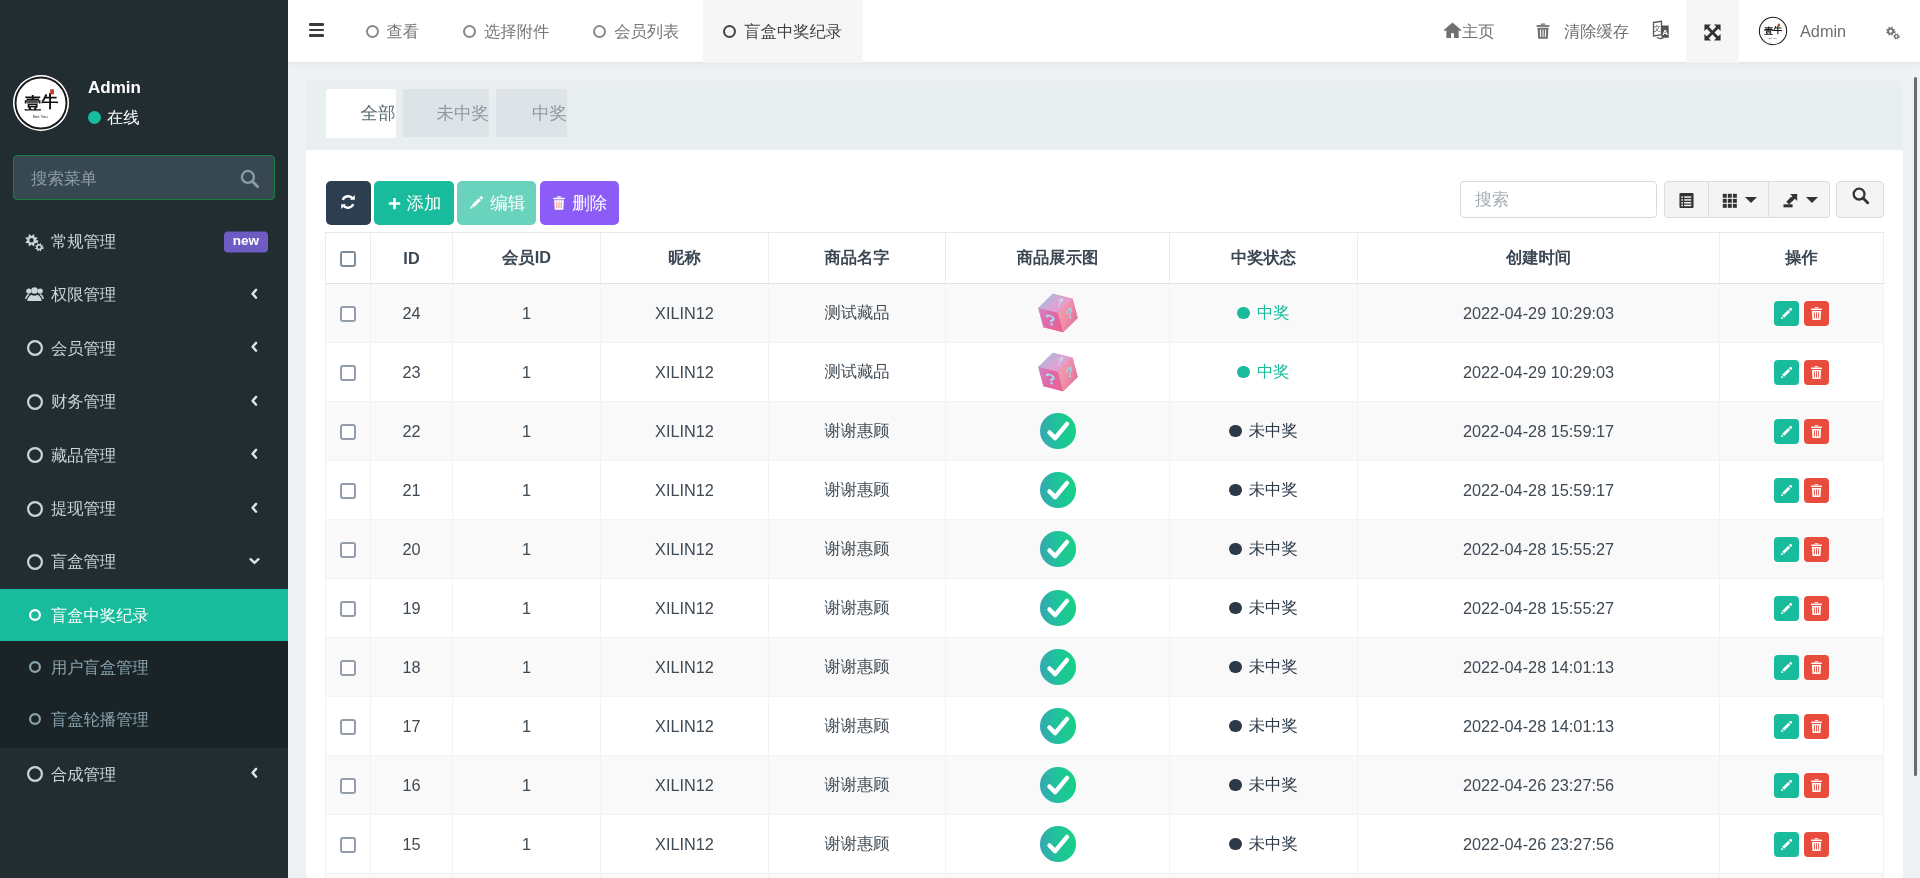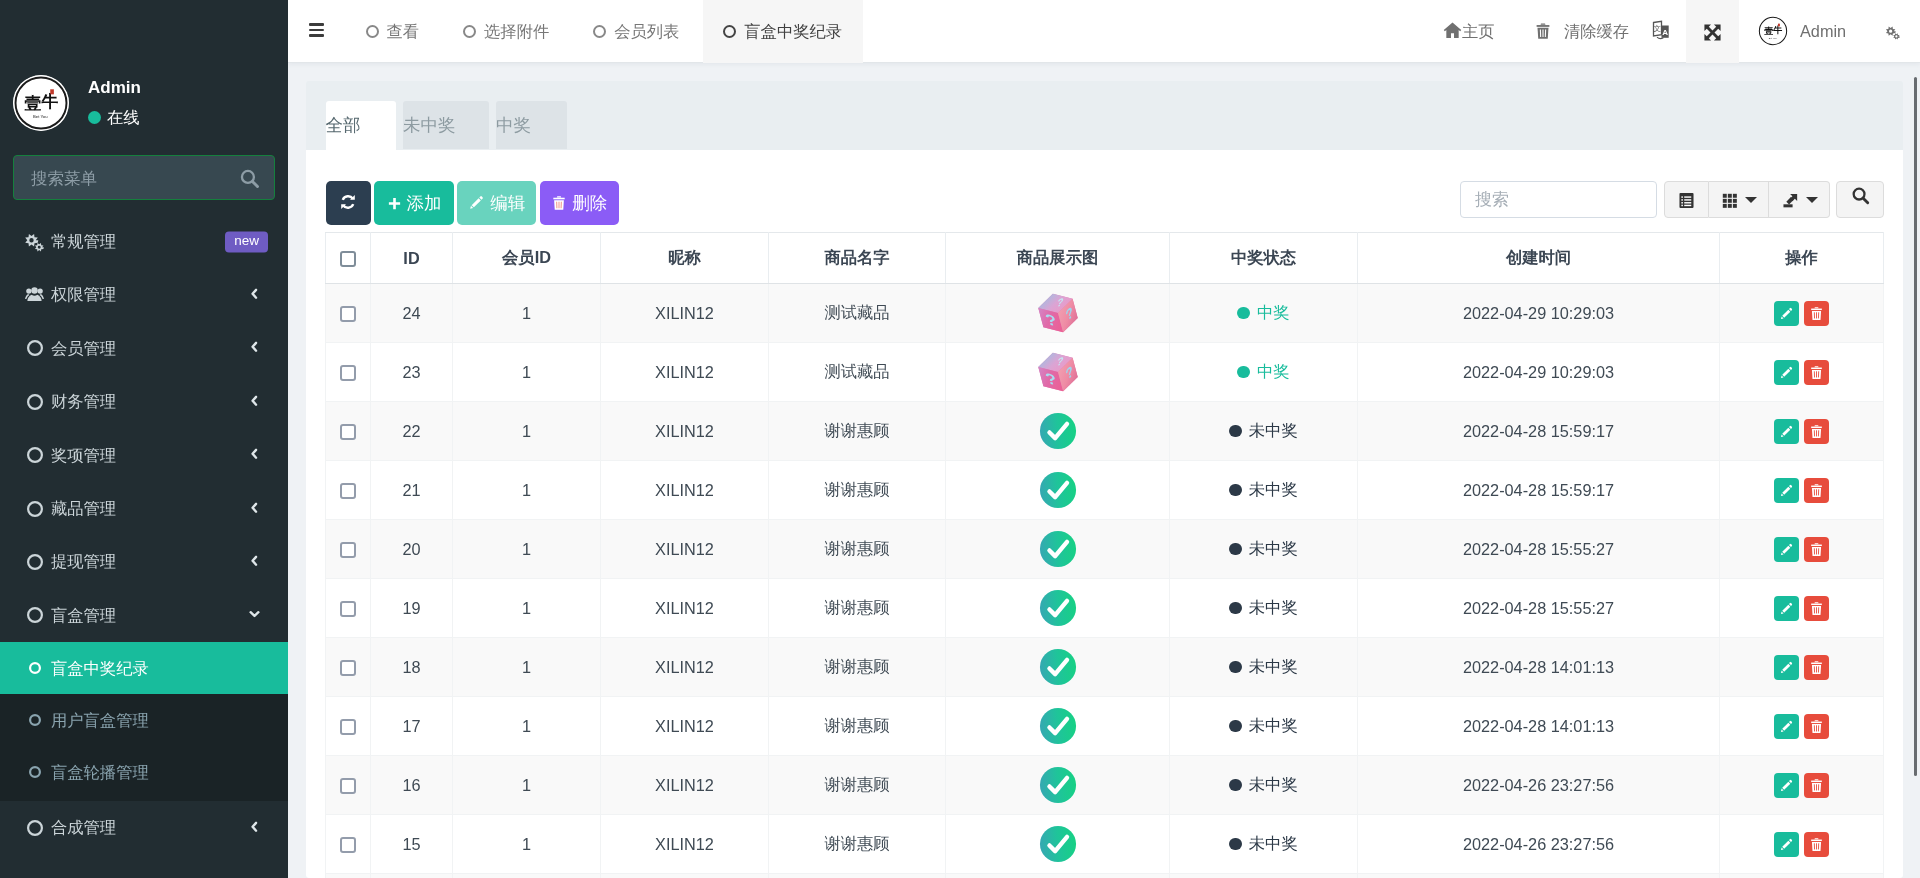--- a/index.html
+++ b/index.html
@@ -16,39 +16,39 @@
 .sform svg{position:absolute;right:14px;top:12px}
 .menu{position:absolute;left:0;top:215px;width:288px}
 .menu a{display:block;position:relative;height:53.4px;line-height:53.4px;color:#ccd5d9;text-decoration:none;font-size:16.3px;white-space:nowrap}
 .menu a .mi{position:absolute;left:27px;top:50%;transform:translateY(-50%);line-height:0}.menu a .mi2{position:absolute;left:24px;top:50%;transform:translateY(-50%);line-height:0}.submenu a .mi{left:29px}
 .menu a .mt{position:absolute;left:51px}
 .menu a .arr{position:absolute;right:27px;top:50%;transform:translateY(-50%)}
 .submenu{background:#1a2326;padding-bottom:3px}
 .submenu a{color:#8aa4af;height:52px;line-height:52px}
 .submenu a.active{background:#18bc9c;color:#fff}
 .submenu a .mt{left:51px}
-.badge-new{position:absolute;right:20px;top:50%;transform:translateY(-50%);background:#6f5cc3;color:#fff;font-size:13.5px;font-weight:normal;padding:2px 9px 3px;border-radius:4px;line-height:1.2}
+.badge-new{position:absolute;right:20px;top:50%;transform:translateY(-50%);background:#6f5cc3;color:#fff;font-size:13.5px;font-weight:bold;padding:2px 9px 3px;border-radius:4px;line-height:1.2}
 
 .navbar{position:absolute;left:288px;top:0;width:1632px;height:63px;background:#fff;border-bottom:1px solid #e2e6e9;box-shadow:0 2px 4px rgba(120,130,140,0.08);z-index:4}
 .hamb{position:absolute;left:21px;top:23px;width:15px;height:16px}
 .hamb i{display:block;width:15px;height:2.5px;background:#3c3c3c;margin-bottom:3px;border-radius:1px}
 .toptabs{position:absolute;left:57px;top:0;height:63px}
 .toptab{position:relative;float:left;height:63px;line-height:63px;padding:0 20.5px;margin-right:3px;color:#777;font-size:16.3px;white-space:nowrap}
 .toptab .co{display:inline-block;width:13px;height:13px;border:2.5px solid #888;border-radius:50%;margin-right:8px;vertical-align:-1px}
 .toptab.active{background:#f6f6f6;color:#404040}
 .toptab.active .co{border-color:#444}
 .nbr{position:absolute;top:0;height:63px;line-height:63px;color:#707070;font-size:16.3px;white-space:nowrap}
 .nbr svg{vertical-align:-3px}
 .fsbtn{position:absolute;top:0;width:53px;height:63px;background:#f6f6f6;text-align:center;line-height:63px}
 .fsbtn svg{vertical-align:middle}
 .navatar{position:absolute;left:1470px;top:16px;width:30px;height:30px;border-radius:50%;background:#fff;overflow:hidden}
 
 .panel{position:absolute;left:306px;top:81px;width:1597px;height:797px;background:#e9eef1;border-radius:3px}
 .pheading{position:absolute;left:0;top:0;width:100%;height:69px}
-.ptab{position:absolute;top:20px;height:49px;line-height:49px;text-align:left;font-size:17.5px;border-radius:3px 3px 0 0}
+.ptab{position:absolute;top:8px;height:49px;line-height:49px;text-align:right;font-size:17.5px;border-radius:3px 3px 0 0}
 .ptab.active{background:#fff;color:#56686f;height:49px}
 .ptab.off{background:#dde3e7;color:#8d9ba1;height:47.5px}
 .pbody{position:absolute;left:0;top:69px;width:100%;height:728px;background:#fff;border-radius:0 0 3px 3px}
 
 .btn{position:absolute;top:31px;height:44px;border:none;border-radius:5px;color:#fff;font-size:17.5px;text-align:center;line-height:44px;white-space:nowrap}
 .btn svg{vertical-align:-2px}
 .btn-refresh{left:19.6px;width:45px;background:#2c3e50}
 .btn-add{left:68px;width:80px;background:#18bc9c}
 .btn-edit{left:151.4px;width:79px;background:#69d3be}
 .btn-del{left:233.8px;width:79px;background:#8b5cf6}
@@ -128,29 +128,20 @@
         <span class="mt">会员管理</span>
         <span class="arr"><svg width="13" height="13" viewBox="0 0 13 13">
             <path d="M8.06 2.6 L4.55 6.5 L8.06 10.4" fill="none" stroke="#dfe6e9" stroke-width="2.4" stroke-linecap="round" stroke-linejoin="round"></path>
           </svg></span>
       </a>
       <a>
         <span class="mi"><svg width="16" height="16" viewBox="0 0 16 16">
             <circle cx="8.0" cy="8.0" r="6.90" fill="none" stroke="#ccd5d9" stroke-width="2.2"></circle>
           </svg></span>
         <span class="mt">财务管理</span>
-        <span class="arr"><svg width="13" height="13" viewBox="0 0 13 13">
-            <path d="M8.06 2.6 L4.55 6.5 L8.06 10.4" fill="none" stroke="#dfe6e9" stroke-width="2.4" stroke-linecap="round" stroke-linejoin="round"></path>
-          </svg></span>
-      </a>
-      <a>
-        <span class="mi"><svg width="16" height="16" viewBox="0 0 16 16">
-            <circle cx="8.0" cy="8.0" r="6.90" fill="none" stroke="#ccd5d9" stroke-width="2.2"></circle>
-          </svg></span>
-        <span class="mt">奖项管理</span>
         <span class="arr"><svg width="13" height="13" viewBox="0 0 13 13">
             <path d="M8.06 2.6 L4.55 6.5 L8.06 10.4" fill="none" stroke="#dfe6e9" stroke-width="2.4" stroke-linecap="round" stroke-linejoin="round"></path>
           </svg></span>
       </a>
       <a>
         <span class="mi"><svg width="16" height="16" viewBox="0 0 16 16">
             <circle cx="8.0" cy="8.0" r="6.90" fill="none" stroke="#ccd5d9" stroke-width="2.2"></circle>
           </svg></span>
         <span class="mt">藏品管理</span>
         <span class="arr"><svg width="13" height="13" viewBox="0 0 13 13">

